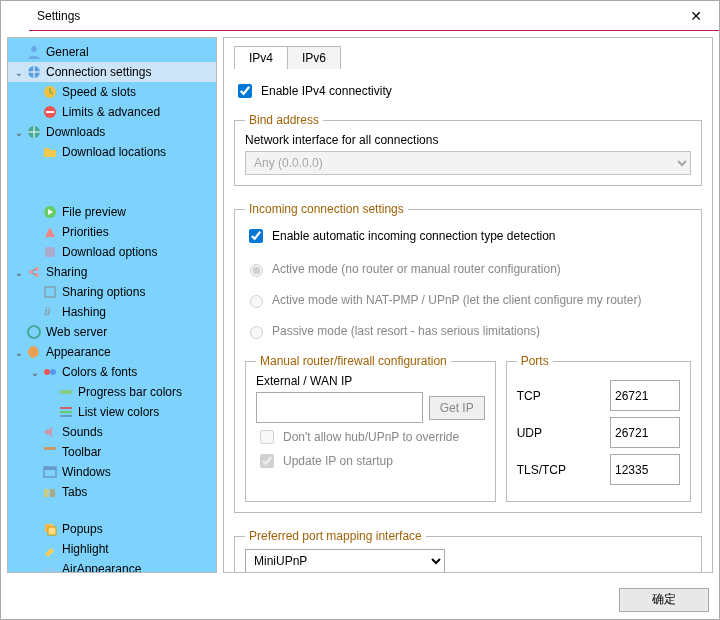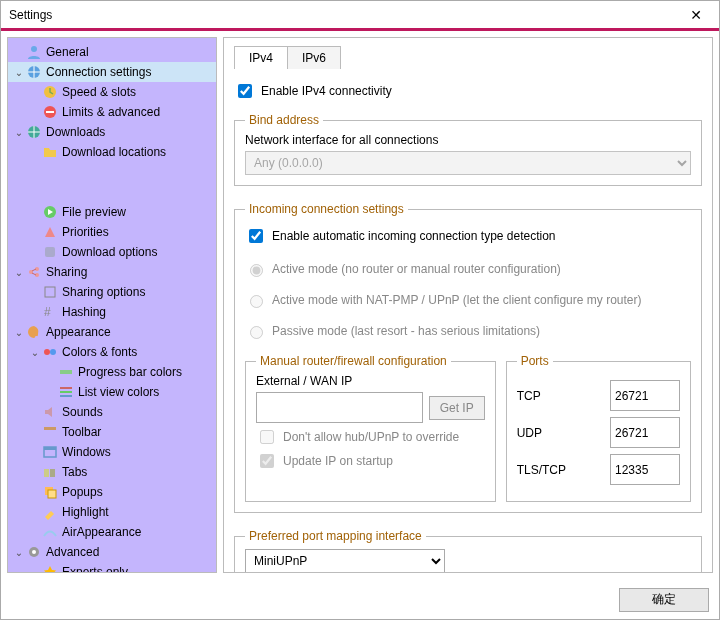--- a/index.html
+++ b/index.html
@@ -1,22 +1,22 @@
 <!DOCTYPE html>
 <html><head>
 <meta charset="utf-8">
 <style>
 * { box-sizing: border-box; font-family: "Segoe UI", Tahoma, sans-serif; font-size: 12px; }
 body { margin: 0; background: #fff; }
 .window { width: 720px; height: 620px; border: 1px solid #aaa; background: #fff; display: flex; flex-direction: column; }
-.titlebar { height: 30px; display: flex; align-items: center; padding: 3px 8px; border-bottom: 3px solid #be185d; }
+.titlebar { height: 30px; display: flex; align-items: center; padding: 3px 8px; border-bottom: 1px solid #be185d; margin-left: 28px; }
 .titlebar .title { flex: 1; }
 .titlebar .close { width: 30px; text-align: center; cursor: pointer; font-size: 14px; }
 .body { flex: 1; display: flex; padding: 6px; gap: 6px; overflow: hidden; }
-.tree { width: 210px; border: 1px solid #bbb; background: #c4b5fd; overflow-y: auto; overflow-x: auto; padding: 4px 0; position: relative; }
+.tree { width: 210px; border: 1px solid #bbb; background: #7dd3fc; overflow-y: auto; overflow-x: auto; padding: 4px 0; position: relative; }
 .tree-item { display: flex; align-items: center; height: 20px; padding: 0 2px; cursor: pointer; white-space: nowrap; }
 .tree-item.selected { background: #cce4f7; }
 .tw { width: 14px; display: inline-flex; justify-content: center; color: #555; font-size: 10px; }
 .ic { width: 16px; height: 16px; display: inline-flex; align-items: center; justify-content: center; margin-right: 4px; }
 .content { flex: 1; display: flex; flex-direction: column; border: 1px solid #bbb; padding: 8px 10px 8px 10px; overflow: hidden; }
 .tabs { display: flex; margin-bottom: 8px; }
 .tab { padding: 4px 14px; border: 1px solid #bbb; border-bottom: none; background: #f4f4f4; cursor: pointer; margin-right: -1px; }
 .tab.active { background: #fff; }
 .chk { display: flex; align-items: center; gap: 6px; margin: 4px 0; }
 .chk input { width: 14px; height: 14px; accent-color: #0078d7; }
@@ -160,20 +160,29 @@
         <div class="tree-item" style="padding-left: 20px;">
           <span class="tw"></span>
           <span class="ic">
             <svg width="16" height="16" viewBox="0 0 16 16">
               <text x="2" y="12" font-size="12" fill="#888">#</text>
             </svg>
           </span>
           <span>Hashing</span>
         </div>
         <div class="tree-item" style="padding-left: 4px;">
+          <span class="tw"></span>
+          <span class="ic">
+            <svg width="16" height="16" viewBox="0 0 16 16">
+              <circle cx="8" cy="8" r="6" fill="none" stroke="#4a9" stroke-width="2"></circle>
+            </svg>
+          </span>
+          <span>Web server</span>
+        </div>
+        <div class="tree-item" style="padding-left: 4px;">
           <span class="tw">⌄</span>
           <span class="ic">
             <svg width="16" height="16" viewBox="0 0 16 16">
               <path d="M8 2a6 6 0 100 12c1 0 1-2 2-2s2 1 2-2a6 6 0 00-4-8z" fill="#e8a050"></path>
             </svg>
           </span>
           <span>Appearance</span>
         </div>
         <div class="tree-item" style="padding-left: 20px;">
           <span class="tw">⌄</span>
@@ -236,21 +245,21 @@
         <div class="tree-item" style="padding-left: 20px;">
           <span class="tw"></span>
           <span class="ic">
             <svg width="16" height="16" viewBox="0 0 16 16">
               <rect x="2" y="5" width="5" height="8" fill="#cc8"></rect>
               <rect x="8" y="5" width="5" height="8" fill="#aa8"></rect>
             </svg>
           </span>
           <span>Tabs</span>
         </div>
-        <div class="tree-item" style="padding-left: 20px;">
+        <div class="tree-item" style="padding-left: 20px; margin-top: 17px;">
           <span class="tw"></span>
           <span class="ic">
             <svg width="16" height="16" viewBox="0 0 16 16">
               <rect x="3" y="3" width="8" height="8" fill="#fb5"></rect>
               <rect x="6" y="6" width="8" height="8" fill="#fd8" stroke="#c90"></rect>
             </svg>
           </span>
           <span>Popups</span>
         </div>
         <div class="tree-item" style="padding-left: 20px;">

